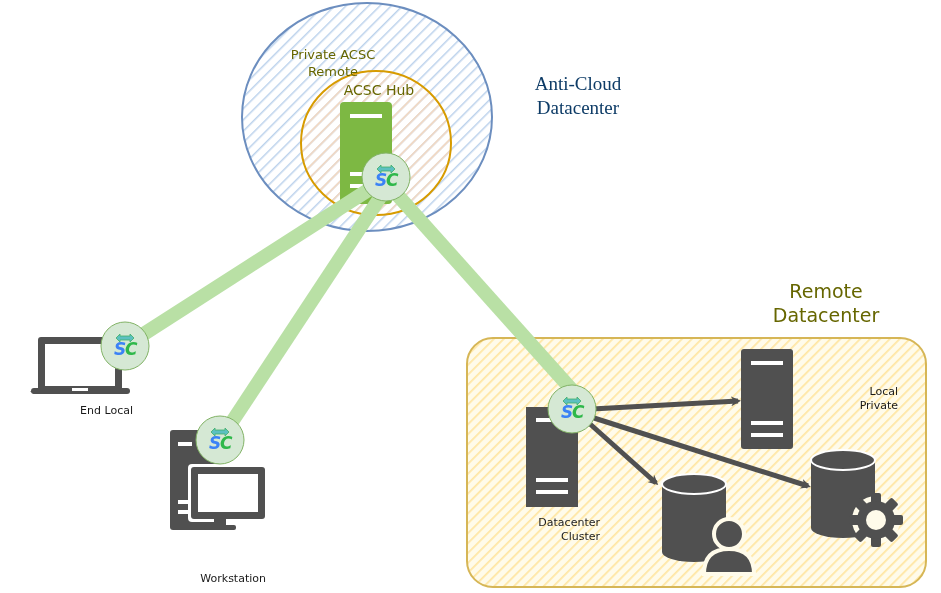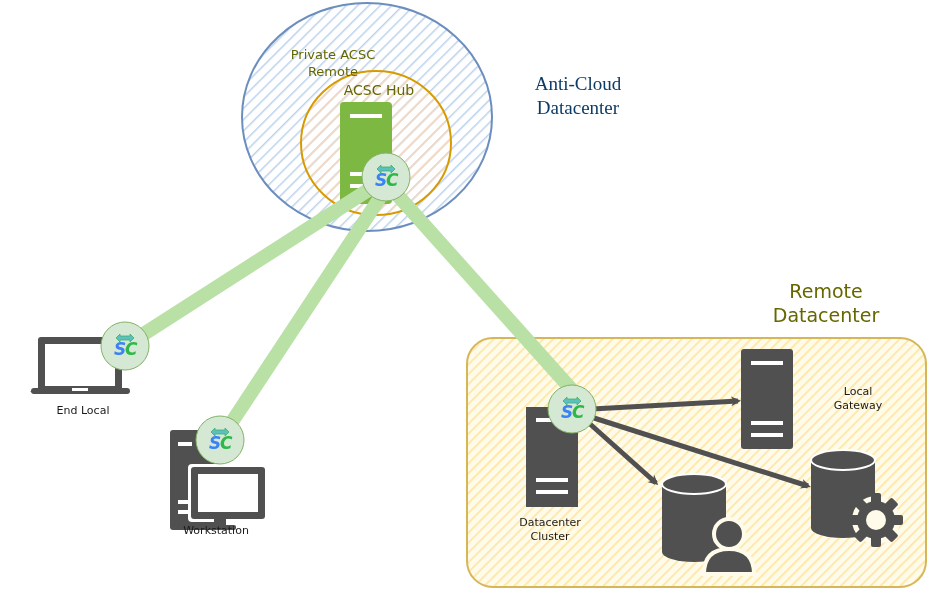--- a/index.html
+++ b/index.html
@@ -1,19 +1,19 @@
 <!DOCTYPE html>
 <html><head>
 <meta charset="utf-8">
 <style>
   html, body { margin: 0; padding: 0; background: #ffffff; }
   body { width: 941px; height: 593px; position: relative; overflow: hidden; font-family: "DejaVu Sans", sans-serif; }
   svg { position: absolute; left: 0; top: 0; }
   .lbl { position: absolute; text-align: center; white-space: nowrap; font-family: "DejaVu Sans", sans-serif; }
-  .small { font-size: 11px; color: #1a1a1a; line-height: 14px; }
+  .small { font-size: 11px; color: #1a1a1a; line-height: 14px; text-align: right; }
   .olive { color: #666600; }
   .navy { color: #0d3b66; }
 </style>
 </head>
 <body>
 
 <svg width="941" height="593" viewBox="0 0 941 593">
   <defs>
     <pattern id="hatchBlue" patternUnits="userSpaceOnUse" width="8" height="8" patternTransform="rotate(45)">
       <line x1="0" y1="0" x2="0" y2="8" stroke="#bcd2ec" stroke-width="3"></line>
@@ -135,23 +135,23 @@
   <div>Anti-Cloud</div>
   <div>Datacenter</div>
 </div>
 
 <div class="lbl olive" style="left:750px; top:279px; width:152px; font-size:19px; line-height:24px;">
   <div>Remote</div>
   <div>Datacenter</div>
 </div>
 
 <div class="lbl small" style="left:33px; top:404px; width:100px;">End Local</div>
-<div class="lbl small" style="left:166px; top:524px; width:100px;">Workstation</div>
+<div class="lbl small" style="left:166px; top:572px; width:100px;">Workstation</div>
 
 <div class="lbl small" style="left:500px; top:516px; width:100px;">
   <div>Datacenter</div>
   <div>Cluster</div>
 </div>
 
 <div class="lbl small" style="left:818px; top:385px; width:80px;">
   <div>Local</div>
-  <div>Gateway</div>
+  <div>Private</div>
 </div>
 
 </body></html>

